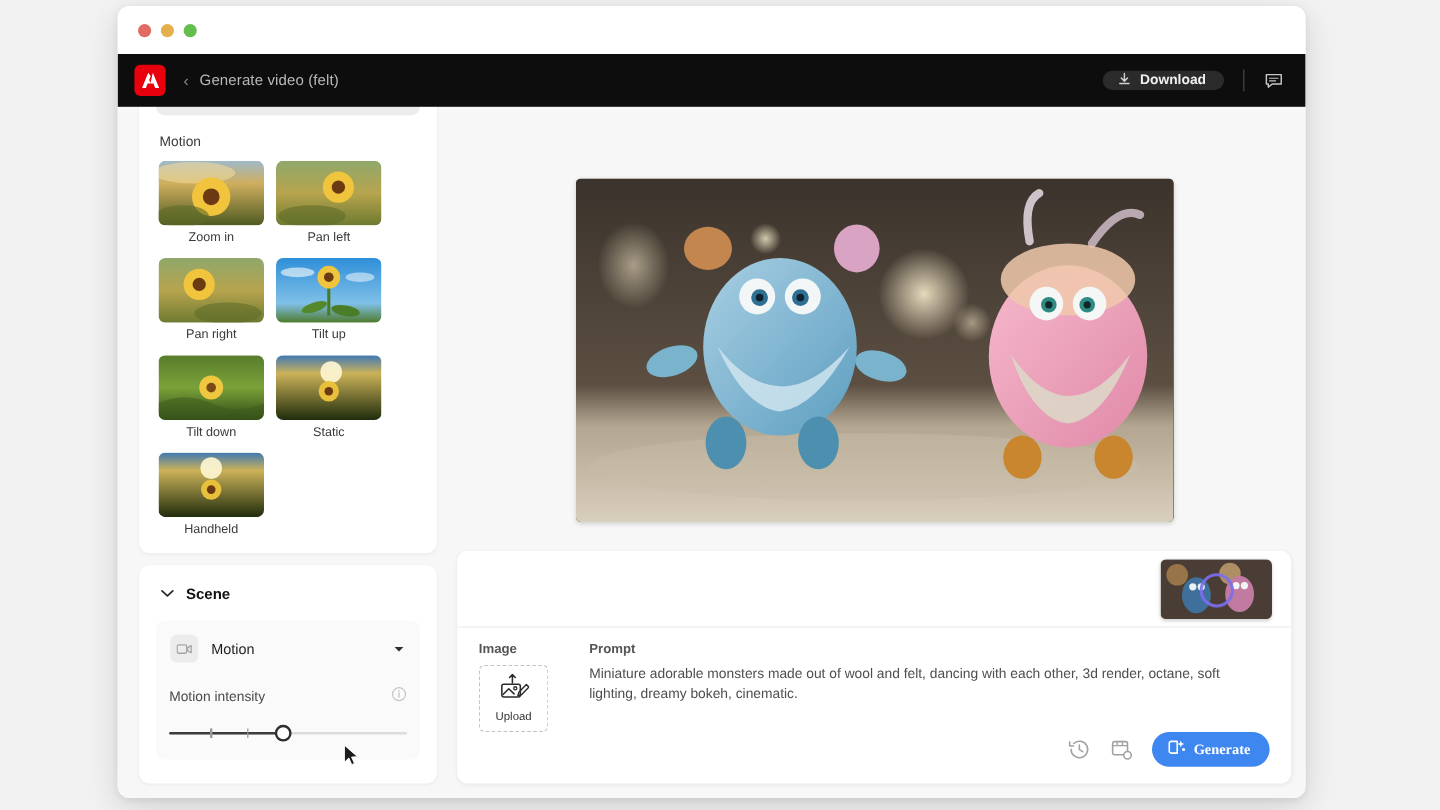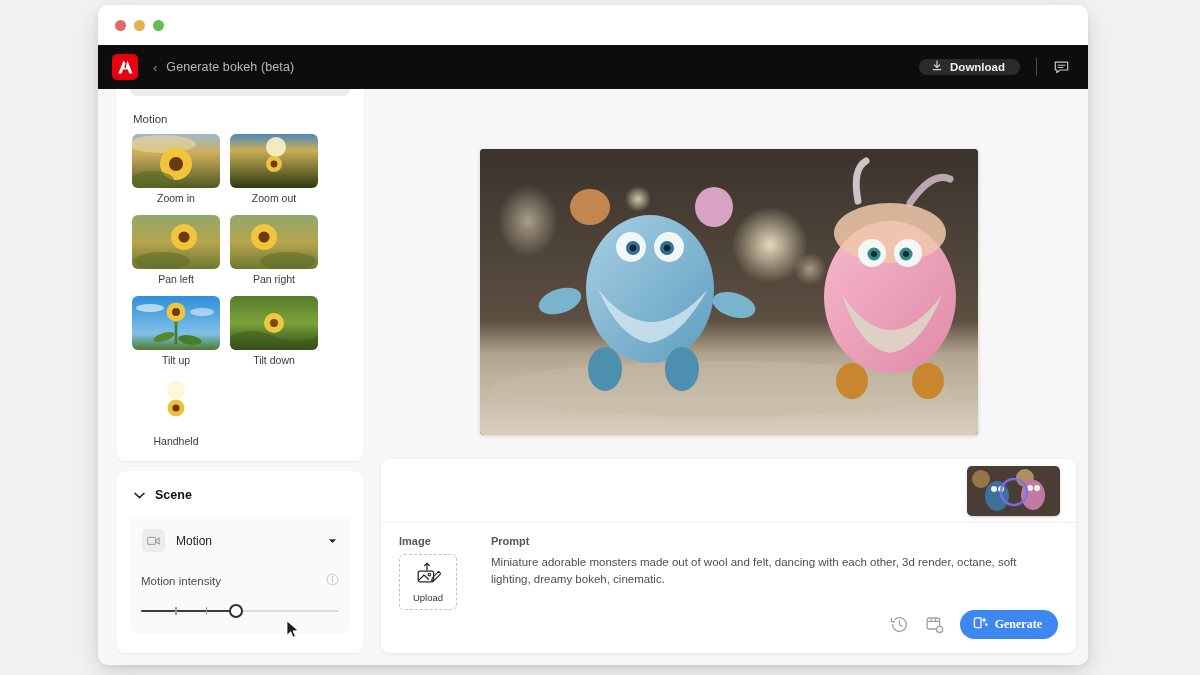--- a/index.html
+++ b/index.html
@@ -381,21 +381,21 @@
   </div>
 
   <div class="appbar">
     <div class="adobe-logo">
       <svg width="15" height="14" viewBox="0 0 15 14" aria-hidden="true">
         <path d="M5.5 0.6 L0.4 13.4 L3.6 13.4 L5.0 9.6 L7.6 9.6 L6.3 6.6 L7.6 3.4 Z" fill="#fff"></path>
         <path d="M9.4 0.6 L14.6 13.4 L11.3 13.4 L9.9 9.6 L7.3 9.6 Z" fill="#fff"></path>
       </svg>
     </div>
     <span class="back-chevron">‹</span>
-    <span class="appbar-title">Generate bokeh (beta)</span>
+    <span class="appbar-title">Generate video (felt)</span>
 
     <div class="appbar-right">
       <div class="download-btn">
         <span>
           <svg width="12" height="12" viewBox="0 0 12 12" aria-hidden="true">
             <path d="M6 1.2 V7.2 M3.4 5 L6 7.6 L8.6 5" stroke="#cfcfcf" stroke-width="1.2" fill="none" stroke-linecap="round" stroke-linejoin="round"></path>
             <path d="M2.2 9.6 H9.8" stroke="#cfcfcf" stroke-width="1.3" stroke-linecap="round"></path>
           </svg>
         </span>
         <span>Download</span>
@@ -448,38 +448,20 @@
                 <rect width="88" height="54" fill="url(#g1)"></rect>
                 <ellipse cx="30" cy="10" rx="34" ry="9" fill="#f4dd9a" opacity=".55"></ellipse>
                 <circle cx="44" cy="30" r="16" fill="#f2c33c"></circle>
                 <circle cx="44" cy="30" r="7" fill="#6b3a12"></circle>
                 <ellipse cx="20" cy="46" rx="22" ry="9" fill="#5e6b26" opacity=".6"></ellipse>
               </svg>
             </div>
             <div class="motion-caption">Zoom in</div>
           </div>
 
-          <div class="motion-item">
-            <div class="thumb">
-              <svg viewBox="0 0 88 54" preserveAspectRatio="none" aria-hidden="true">
-                <defs>
-                  <linearGradient id="g2" x1="0" y1="0" x2="0" y2="1">
-                    <stop offset="0" stop-color="#4e86bb"></stop>
-                      <stop offset=".3" stop-color="#c9ae55"></stop>
-                    <stop offset="1" stop-color="#2d3a12"></stop>
-                  </linearGradient>
-                </defs>
-                <rect width="88" height="54" fill="url(#g2)"></rect>
-                <circle cx="46" cy="13" r="10" fill="#fff6cf" opacity=".85"></circle>
-                <circle cx="44" cy="30" r="8" fill="#edc33f"></circle>
-                <circle cx="44" cy="30" r="3.4" fill="#6b3a12"></circle>
-              </svg>
-            </div>
-            <div class="motion-caption">Zoom out</div>
-          </div>
 
           <div class="motion-item">
             <div class="thumb">
               <svg viewBox="0 0 88 54" preserveAspectRatio="none" aria-hidden="true">
                 <defs>
                   <linearGradient id="g3" x1="0" y1="0" x2="0" y2="1">
                     <stop offset="0" stop-color="#8fa86b"></stop>
                       <stop offset=".5" stop-color="#b7a44e"></stop>
                     <stop offset="1" stop-color="#6d7a30"></stop>
                   </linearGradient>
@@ -540,20 +522,38 @@
                 </defs>
                 <rect width="88" height="54" fill="url(#g5)"></rect>
                 <circle cx="44" cy="27" r="10" fill="#eec63f"></circle>
                 <circle cx="44" cy="27" r="4" fill="#7a4a14"></circle>
                 <path d="M0 40 Q 22 30 44 40 T 88 40 L88 54 L0 54 Z" fill="#3b5a1c" opacity=".5"></path>
               </svg>
             </div>
             <div class="motion-caption">Tilt down</div>
           </div>
 
+          <div class="motion-item">
+            <div class="thumb">
+              <svg viewBox="0 0 88 54" preserveAspectRatio="none" aria-hidden="true">
+                <defs>
+                  <linearGradient id="g6" x1="0" y1="0" x2="0" y2="1">
+                    <stop offset="0" stop-color="#3f78b4"></stop>
+                      <stop offset=".28" stop-color="#cbb259"></stop>
+                    <stop offset="1" stop-color="#1f2c0c"></stop>
+                  </linearGradient>
+                </defs>
+                <rect width="88" height="54" fill="url(#g6)"></rect>
+                <circle cx="46" cy="14" r="9" fill="#fff7d4" opacity=".9"></circle>
+                <circle cx="44" cy="30" r="8.5" fill="#e9c03c"></circle>
+                <circle cx="44" cy="30" r="3.6" fill="#6b3a12"></circle>
+              </svg>
+            </div>
+            <div class="motion-caption">Static</div>
+          </div>
 
           <div class="motion-item">
             <div class="thumb">
               <svg viewBox="0 0 88 54" preserveAspectRatio="none" aria-hidden="true">
                 <rect width="88" height="54" fill="url(#g6)"></rect>
                 <circle cx="44" cy="13" r="9" fill="#fff7d4" opacity=".9"></circle>
                 <circle cx="44" cy="31" r="8.5" fill="#e9c03c"></circle>
                 <circle cx="44" cy="31" r="3.6" fill="#6b3a12"></circle>
               </svg>
             </div>

